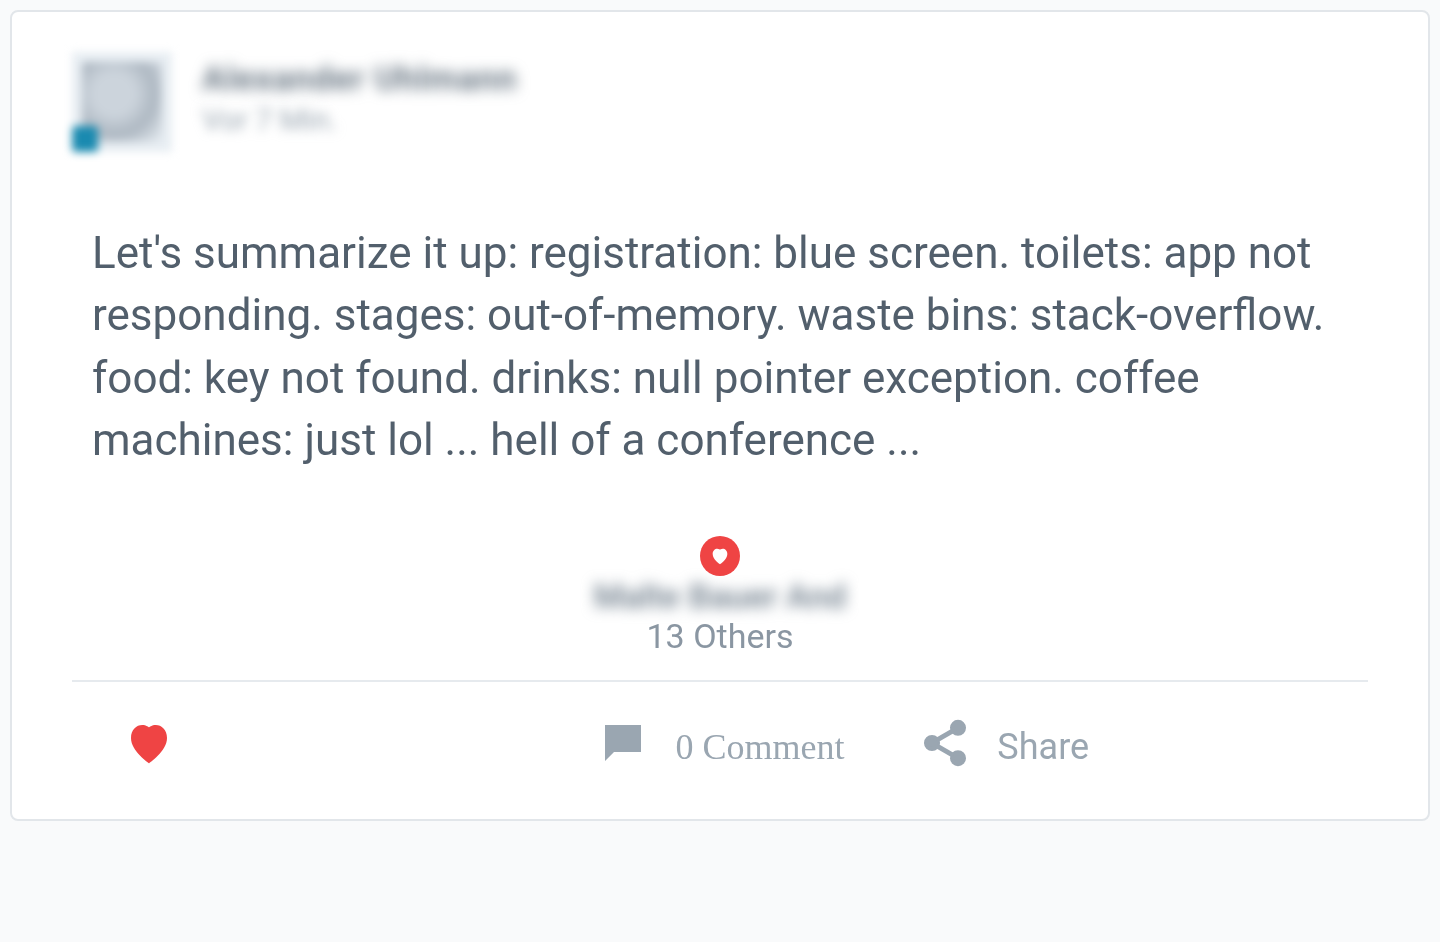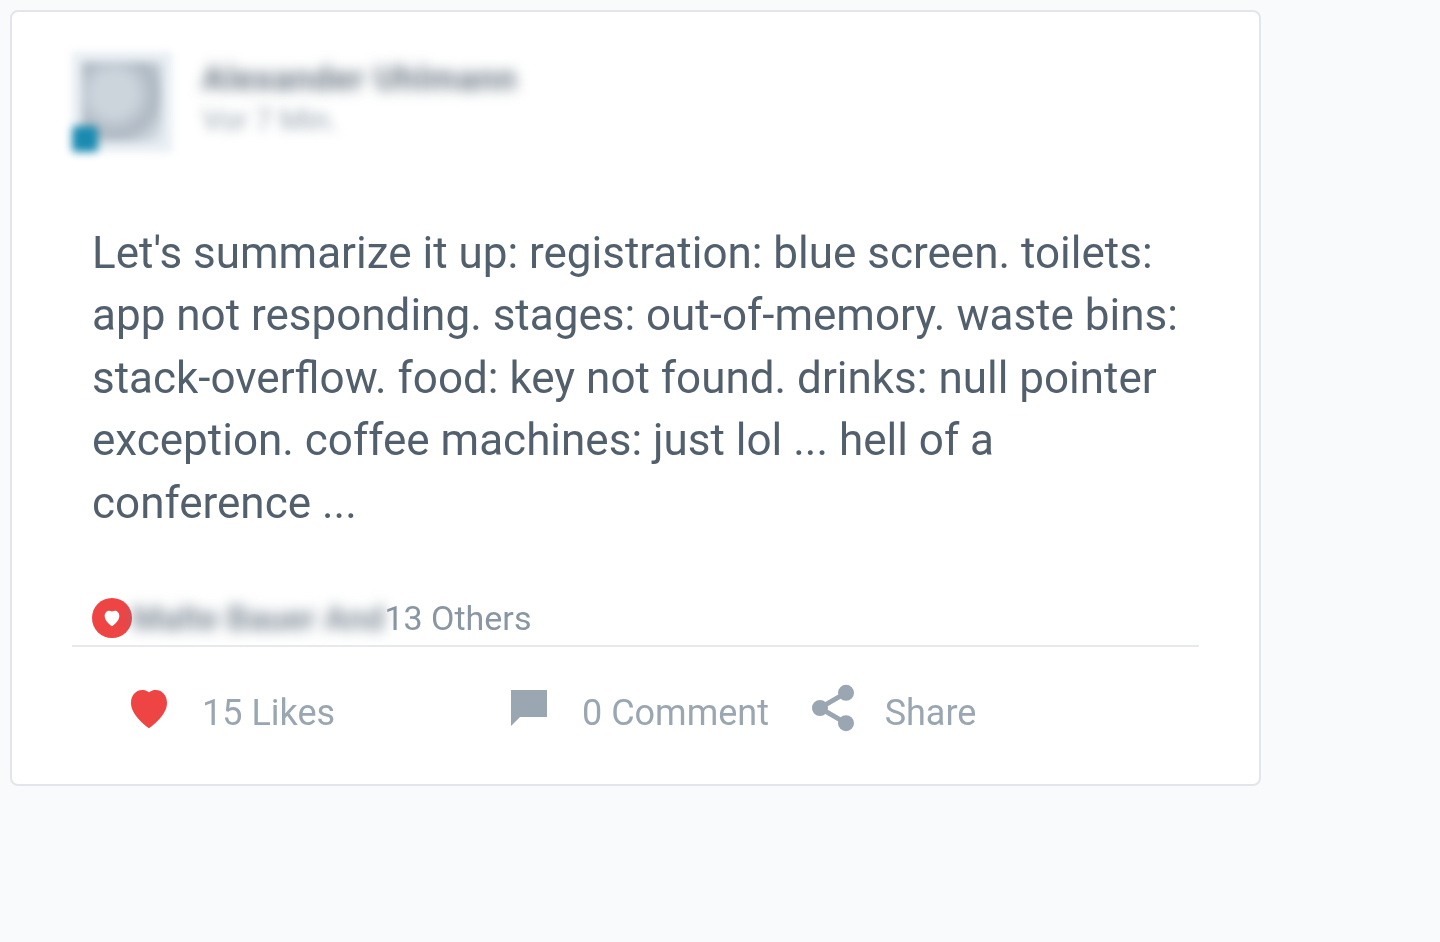--- a/index.html
+++ b/index.html
@@ -3,21 +3,21 @@
 <meta charset="utf-8">
 <style>
   * { box-sizing: border-box; margin: 0; padding: 0; }
   html, body {
     width: 1440px;
     height: 942px;
     background: #f9fafb;
     font-family: -apple-system, BlinkMacSystemFont, "Segoe UI", Roboto, Helvetica, Arial, sans-serif;
   }
   .card {
-    width: 1251px;
+    width: 1420px;
     margin: 10px;
     background: #ffffff;
     border: 2px solid #e2e6ea;
     border-radius: 8px;
     padding: 0;
   }
   .header {
     display: flex;
     align-items: flex-start;
     padding: 40px 60px 0 60px;
@@ -68,23 +68,24 @@
     padding: 70px 80px 40px 80px;
     font-size: 44px;
     line-height: 1.42;
     color: #525f6c;
     font-weight: 400;
   }
   .likes-row {
     display: flex;
     align-items: center;
     gap: 0;
-    padding: 24px 80px 7px 80px;
+    padding: 24px 80px 24px 80px;
     font-size: 34px;
     color: #8a96a2;
+    flex-direction: column;
   }
   .heart-circle {
     width: 40px;
     height: 40px;
     background: #ef4444;
     border-radius: 50%;
     display: flex;
     align-items: center;
     justify-content: center;
     flex-shrink: 0;
@@ -110,21 +111,21 @@
   }
   .action {
     display: flex;
     align-items: center;
     gap: 26px;
     flex: 1;
     font-size: 36px;
     color: #9aa6b1;
     cursor: pointer;
   }
-  .action.center { justify-content: center; }
+  .action.center { justify-content: center; font-family: Liberation Serif, serif; }
   .action.right { }
   .action svg { flex-shrink: 0; }
 </style>
 </head>
 <body>
 
 <div class="card">
 
   <div class="header">
     <div class="avatar">
@@ -151,21 +152,20 @@
 
   <div class="divider"></div>
 
   <div class="actions">
     <div class="action" style="padding-left:50px">
       <span>
         <svg width="54" height="54" viewBox="0 0 24 24" fill="#ef4444">
           <path d="M12 21s-8-5.3-8-11.2C4 6.1 6.4 4 9 4c1.7 0 3 1 3 1s1.3-1 3-1c2.6 0 5 2.1 5 5.8C20 15.7 12 21 12 21z"></path>
         </svg>
       </span>
-      <span>15 Likes</span>
     </div>
 
     <div class="action center">
       <span>
         <svg width="54" height="54" viewBox="0 0 24 24" fill="#9aa6b1">
           <path d="M4 4h16v12H8l-4 4V4z"></path>
         </svg>
       </span>
       <span>0 Comment</span>
     </div>

